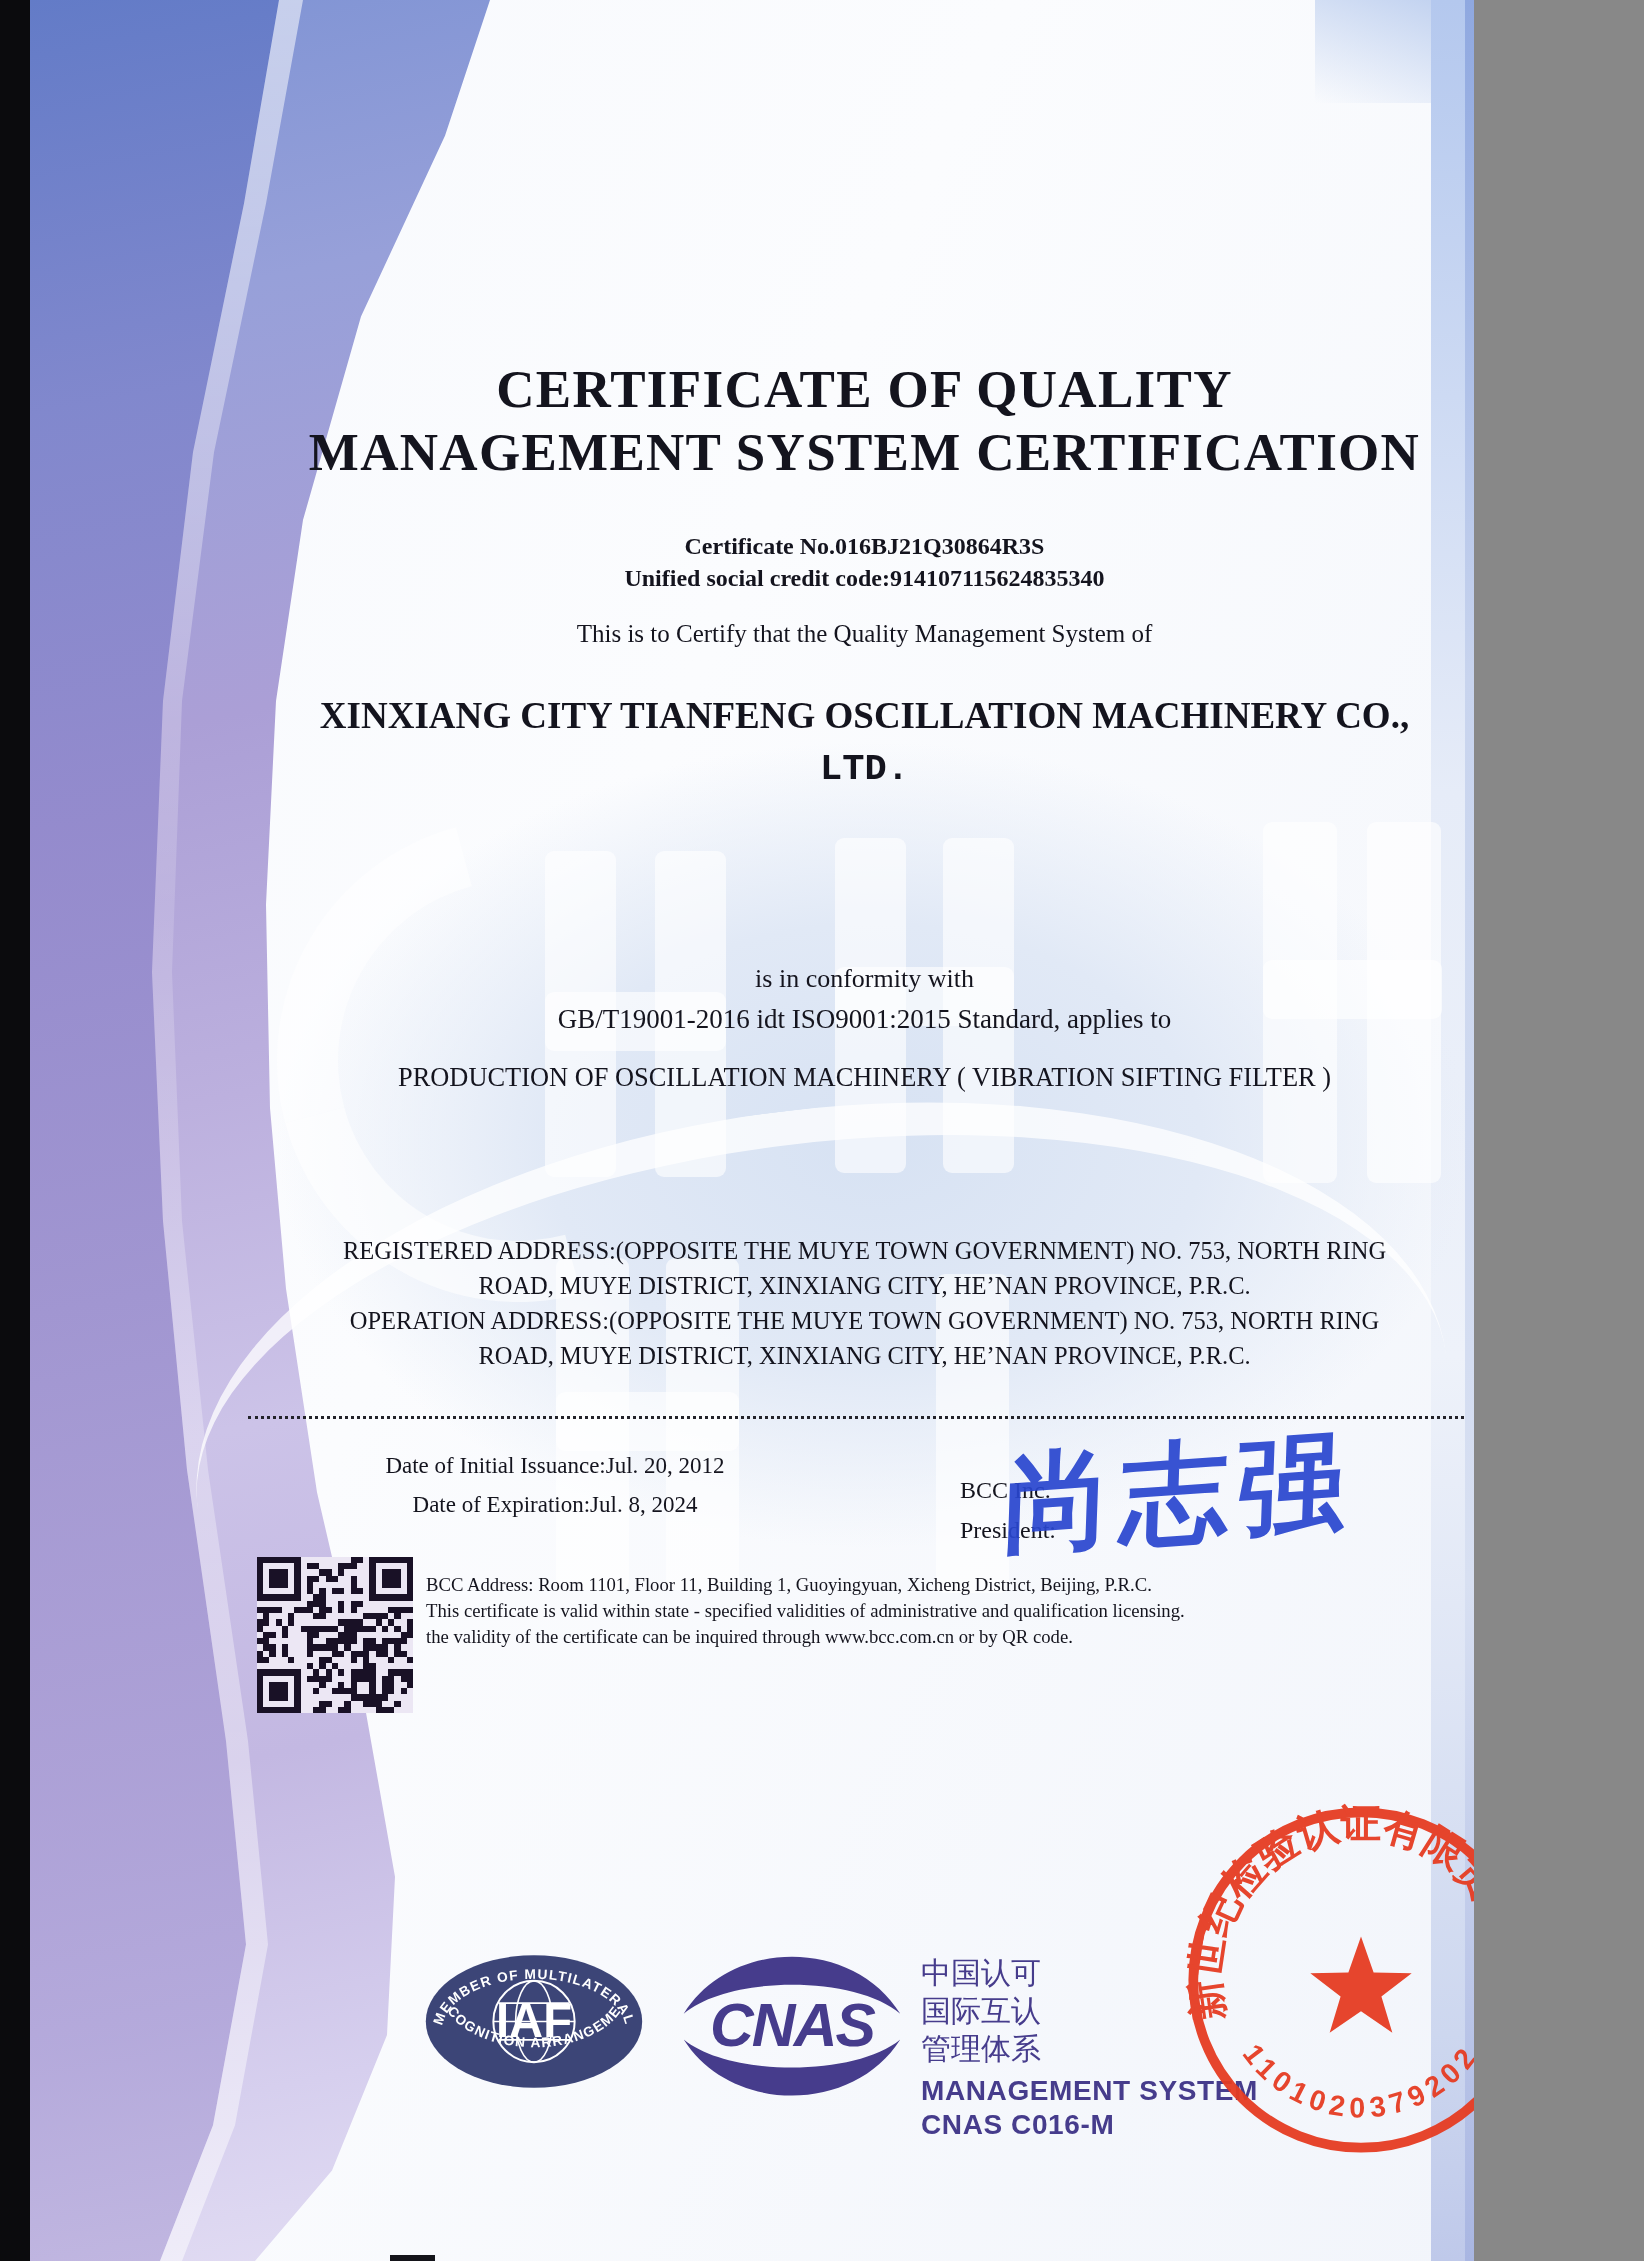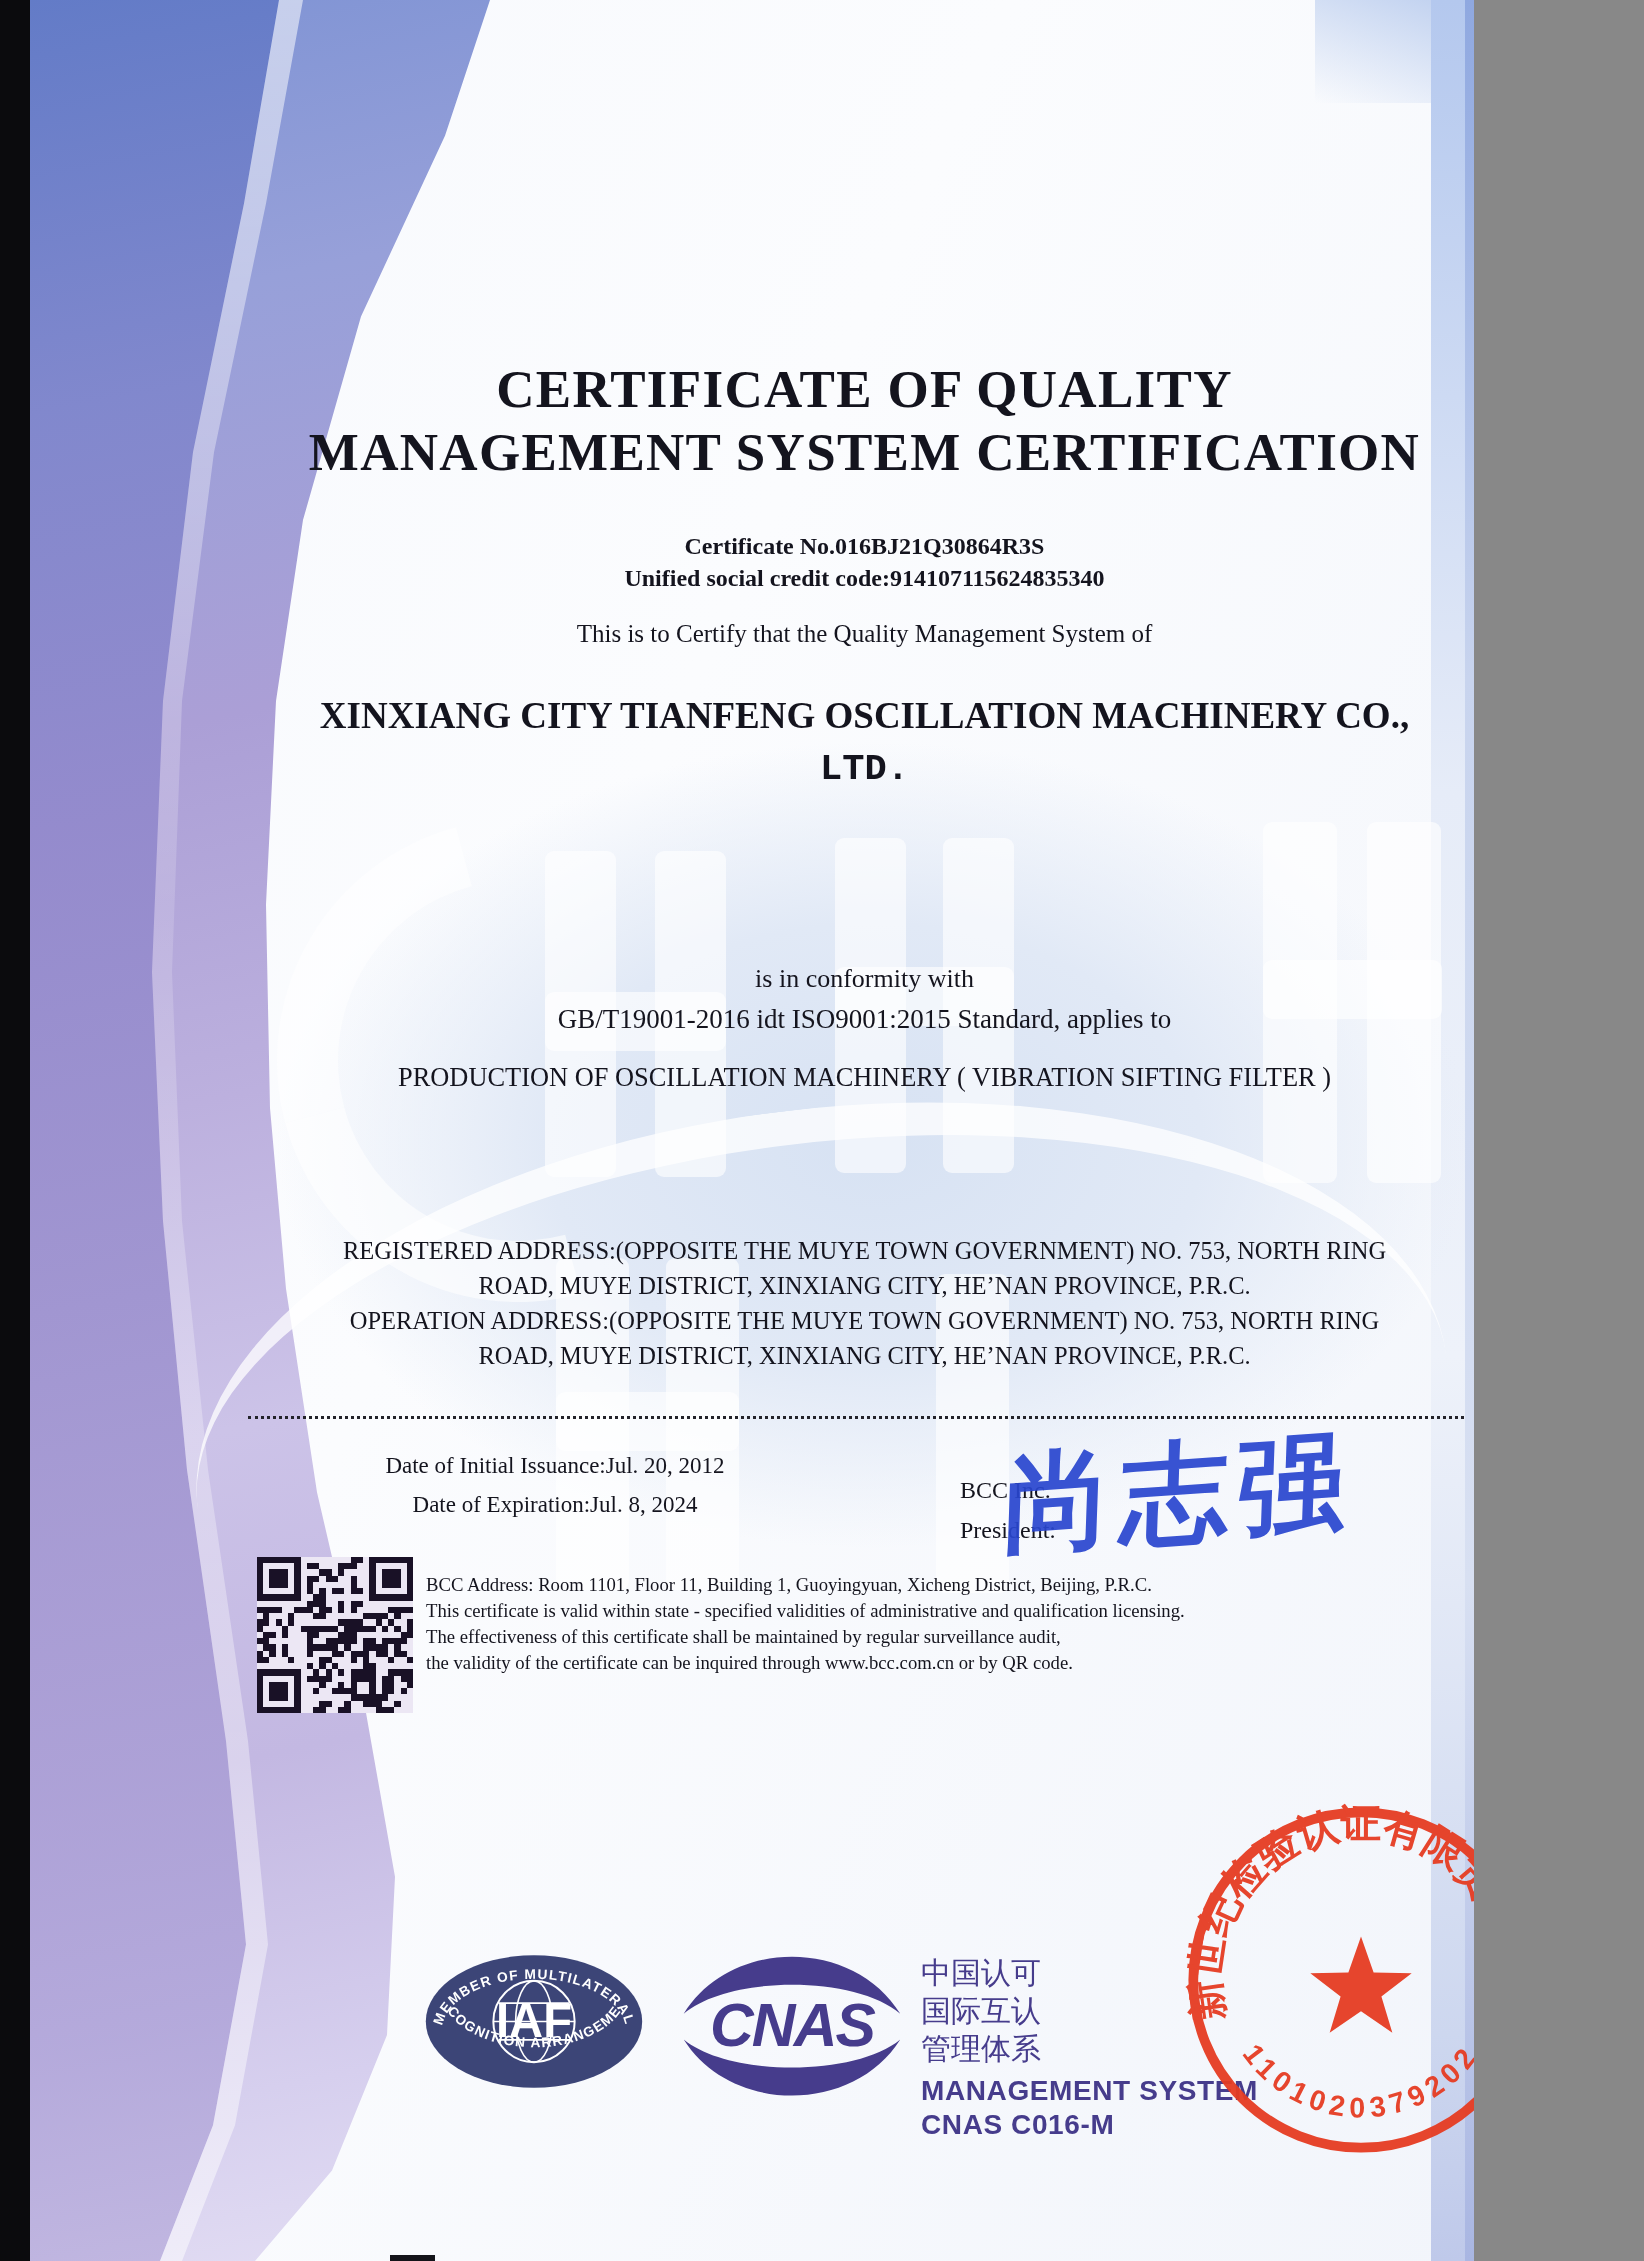--- a/index.html
+++ b/index.html
@@ -336,21 +336,20 @@
         <rect x="19" y="1" width="5" height="5" fill="#ece7f4"></rect>
         <rect x="20" y="2" width="3" height="3" fill="#191126"></rect>
         <rect x="0" y="18" width="7" height="7" fill="#191126"></rect>
         <rect x="1" y="19" width="5" height="5" fill="#ece7f4"></rect>
         <rect x="2" y="20" width="3" height="3" fill="#191126"></rect>
       </svg></div>
 
   <div class="fineprint">
     <div>BCC Address: Room 1101, Floor 11, Building 1, Guoyingyuan, Xicheng District, Beijing, P.R.C.</div>
     <div>This certificate is valid within state - specified validities of administrative and qualification licensing.</div>
-    <div>The effectiveness of this certificate shall be maintained by regular surveillance audit,</div>
     <div>the validity of the certificate can be inquired through www.bcc.com.cn or by QR code.</div>
   </div>
 
 
   <svg class="iaf-logo" width="226" height="139" viewBox="0 0 344 212">
     <ellipse cx="172" cy="106" rx="165" ry="101" fill="#3c4577"></ellipse>
     <circle cx="172" cy="106" r="62" fill="none" stroke="#ffffff" stroke-width="3"></circle>
     <line x1="110" y1="106" x2="234" y2="106" stroke="#ffffff" stroke-width="2.5"></line>
     <line x1="118" y1="78" x2="226" y2="78" stroke="#ffffff" stroke-width="2.5"></line>
     <line x1="118" y1="134" x2="226" y2="134" stroke="#ffffff" stroke-width="2.5"></line>

